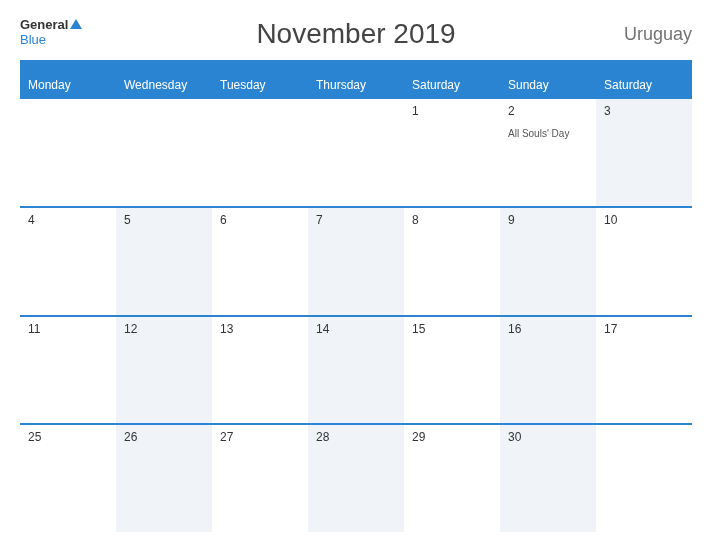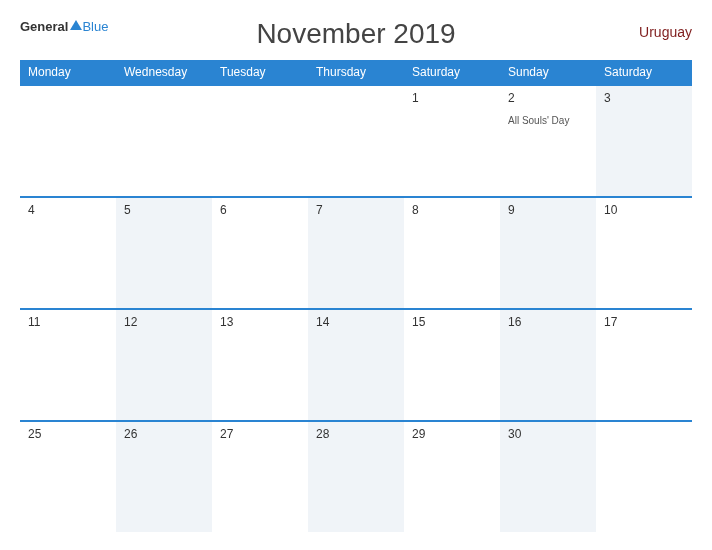--- a/index.html
+++ b/index.html
@@ -24,20 +24,21 @@
       align-items: center;
       justify-content: center;
       position: relative;
       margin-bottom: 10px;
     }
     .logo {
       position: absolute;
       left: 0;
       top: 0;
       display: flex;
+      flex-direction: column;
       line-height: 1;
       justify-content: space-between;
     }
     .logo-general {
       font-size: 13px;
       font-weight: bold;
       color: #333;
       letter-spacing: 0;
     }
     .logo-blue {
@@ -62,40 +63,41 @@
     }
     .month-title {
       font-size: 28px;
       color: #444;
       font-weight: normal;
     }
     .country {
       position: absolute;
       right: 0;
       top: 6px;
-      font-size: 14px;
-      color: #7f1d1d;
+      font-size: 18px;
+      color: #737373;
       text-align: right;
     }
     
     .calendar {
       flex: 1;
       display: flex;
       flex-direction: column;
     }
     .cal-header {
       display: grid;
       grid-template-columns: repeat(7, 1fr);
       background: #2a84d2;
     }
     .cal-header-cell {
       color: #fff;
       font-size: 12px;
       padding: 5px 8px;
       font-weight: normal;
+      margin-top: 13px;
     }
     .cal-body {
       flex: 1;
       display: flex;
       flex-direction: column;
     }
     .cal-week {
       display: grid;
       grid-template-columns: repeat(7, 1fr);
       flex: 1;

